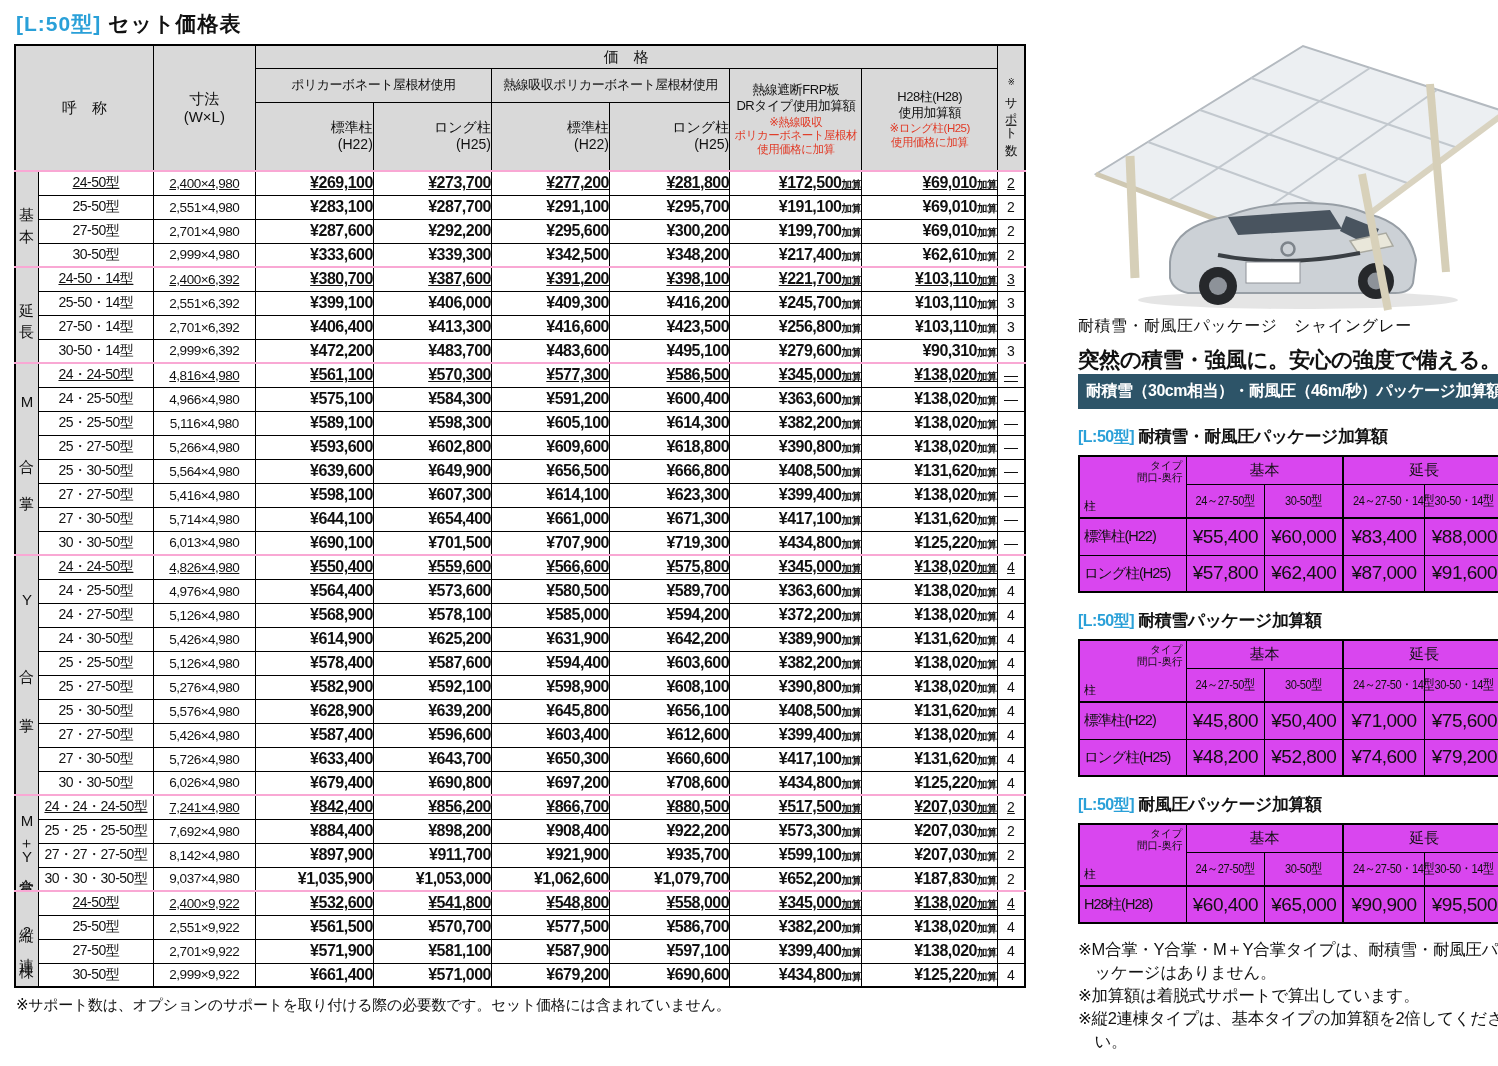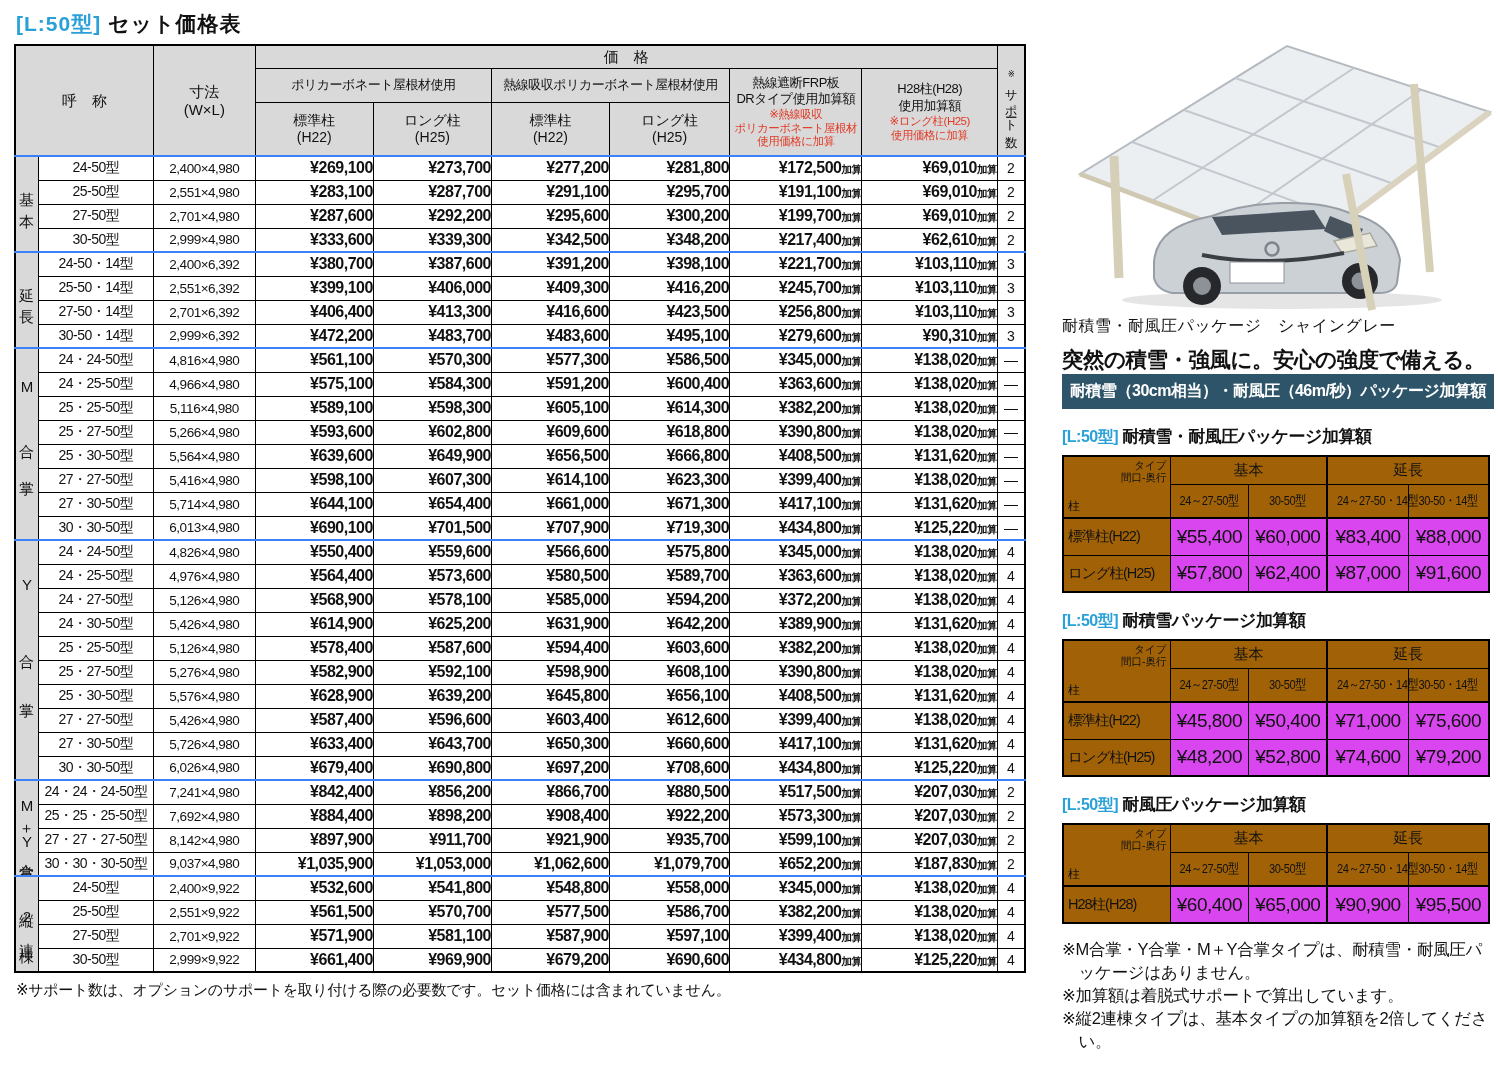--- a/index.html
+++ b/index.html
@@ -1,75 +1,75 @@
 <!DOCTYPE html>
 <html><head>
 <meta charset="utf-8">
 <style>
   * { box-sizing: border-box; }
   html,body { margin:0; padding:0; }
   body {
     width:1498px; height:1066px; background:#fff; overflow:hidden;
     font-family:"Liberation Sans","DejaVu Sans",sans-serif; color:#111;
   }
-  .page { display:flex; padding:6px 14px 0 14px; gap:26px; }
+  .page { display:flex; padding:6px 14px 0 14px; gap:42px; }
   .left-col { width:1022px; flex:0 0 auto; }
   .right-col { width:432px; flex:0 0 auto; padding-top:18px; }
 
   
   .page-title { font-size:21px; font-weight:bold; padding:4px 0 6px 2px; letter-spacing:1px; }
   .blue-tag { color:#2aa0d8; font-weight:bold; }
 
   
   table.main { border-collapse:collapse; table-layout:fixed; width:1012px; border:2px solid #000; }
   table.main th, table.main td { border:1px solid #000; padding:0; overflow:hidden; }
   table.main thead th {
     background:#d9d9d9; font-weight:normal; text-align:center; vertical-align:middle;
     font-size:14px; line-height:1.2; white-space:pre-line;
   }
   thead tr.hr1 th { height:23px; font-size:15px; }
   thead tr.hr2 th { height:34px; font-size:13px; letter-spacing:-0.5px; white-space:nowrap; }
-  thead tr.hr3 th { height:54px; }
+  thead tr.hr3 th { height:69px;text-align:right; }
   table.main thead { border-bottom:2px solid #000; }
   th.multi-note { font-size:12.5px;margin-left:15px; }
   th.multi-note .black-part { display:block; font-size:13px; line-height:1.25; white-space:pre-line; }
   th.multi-note .red-part { display:block; color:#e13a26; font-size:11.5px; line-height:1.18; white-space:pre-line; margin-top:1px; }
   th.support-th { width:26px; }
   .vwrap { writing-mode:vertical-rl; text-orientation:upright; display:inline-block; line-height:1; }
   .support-th .vwrap { font-size:12.5px; letter-spacing:1px; }
   .support-th .mark { font-size:8.5px; }
 
   table.main tbody td { height:24px; background:#fff; vertical-align:middle; }
   td.c-name { text-align:center; font-size:14px; letter-spacing:-0.5px; }
   td.c-size { text-align:center; font-size:13.5px; letter-spacing:-0.5px; }
   td.c-price { text-align:right; font-weight:bold; font-size:16px; padding-right:12px; white-space:nowrap; letter-spacing:-0.5px; }
   td.c-add { padding-right:4px; }
   td.c-add .kasan { font-size:10.5px; font-weight:bold; }
   td.c-support { text-align:center; font-size:14px; font-weight:normal; padding:0; }
   td.c-price, td.c-support { border-left-width:2px; }
   th.group-cell { background:#d9d9d9; text-align:center; vertical-align:middle; font-weight:normal; }
   th.group-cell .vtext { writing-mode:vertical-rl; text-orientation:upright; font-size:15px; line-height:1; display:inline-block; }
-  tr.grp-first th, tr.grp-first td { border-top:2px solid #3b82f6; }
+  tr.grp-first th, tr.grp-first td { border-top:2px solid #f9a8d4;text-decoration:underline; }
   tbody tr td { border-top:1px solid #555; }
 
   .main-footnote { font-size:15px; margin-top:8px; padding-left:2px; letter-spacing:-0.3px; }
 
   
   .photo-wrap { width:432px; height:288px; position:relative; }
   .photo-caption { font-size:16px; margin-top:4px; letter-spacing:0.5px; }
   .headline { font-size:21.5px; font-weight:bold; margin-top:8px; letter-spacing:-0.5px; }
   .band { margin-top:0; background:#2d5468; color:#fff; font-weight:bold; font-size:16px;
           height:35px; display:flex; align-items:center; justify-content:center; letter-spacing:-0.5px; }
   .section-title { font-size:17px; font-weight:bold; margin:16px 0 7px 0; letter-spacing:-0.5px; }
   .section-title .blue-tag { font-size:16px; }
 
   table.mini { border-collapse:collapse; table-layout:fixed; width:428px; border:2px solid #000; }
   table.mini th, table.mini td { border:1px solid #000; text-align:center; vertical-align:middle; padding:0; }
   table.mini thead { border-bottom:2px solid #000; }
-  table.mini th { background:#a16207; font-weight:normal; }
+  table.mini th { background:#d946ef; font-weight:normal; }
   tr.mini-hr1 th { height:28px; font-size:15px; }
   tr.mini-hr2 th { height:34px; }
   tr.mini-hr2 th .squeeze { display:inline-block; transform:scaleX(0.82); white-space:nowrap; font-size:13.5px; letter-spacing:-0.5px; }
   table.mini td.val { height:37px; font-weight:normal; font-size:19px; background:#d946ef; letter-spacing:-0.5px; }
   table.mini th.row-label { font-size:14.5px; text-align:left; padding-left:4px; letter-spacing:-1px; white-space:nowrap; }
   th.corner {
     position:relative;
     background-color:#d9d9d9;
     background-image:linear-gradient(to bottom right, transparent calc(50% - 0.9px), #000 calc(50% - 0.9px), #000 calc(50% + 0.9px), transparent calc(50% + 0.9px));
   }
@@ -507,21 +507,21 @@
             <td class="c-price">¥587,900</td>
             <td class="c-price">¥597,100</td>
             <td class="c-price c-add"><span>¥399,400</span><span class="kasan">加算</span></td>
             <td class="c-price c-add"><span>¥138,020</span><span class="kasan">加算</span></td>
             <td class="c-support">4</td>
           </tr>
           <tr>
             <td class="c-name">30-50型</td>
             <td class="c-size">2,999×9,922</td>
             <td class="c-price">¥661,400</td>
-            <td class="c-price">¥969,900</td>
+            <td class="c-price">¥571,000</td>
             <td class="c-price">¥679,200</td>
             <td class="c-price">¥690,600</td>
             <td class="c-price c-add"><span>¥434,800</span><span class="kasan">加算</span></td>
             <td class="c-price c-add"><span>¥125,220</span><span class="kasan">加算</span></td>
             <td class="c-support">4</td>
           </tr>
         </tbody>
     </table>
 
     <div class="main-footnote">※サポート数は、オプションのサポートを取り付ける際の必要数です。セット価格には含まれていません。</div>

